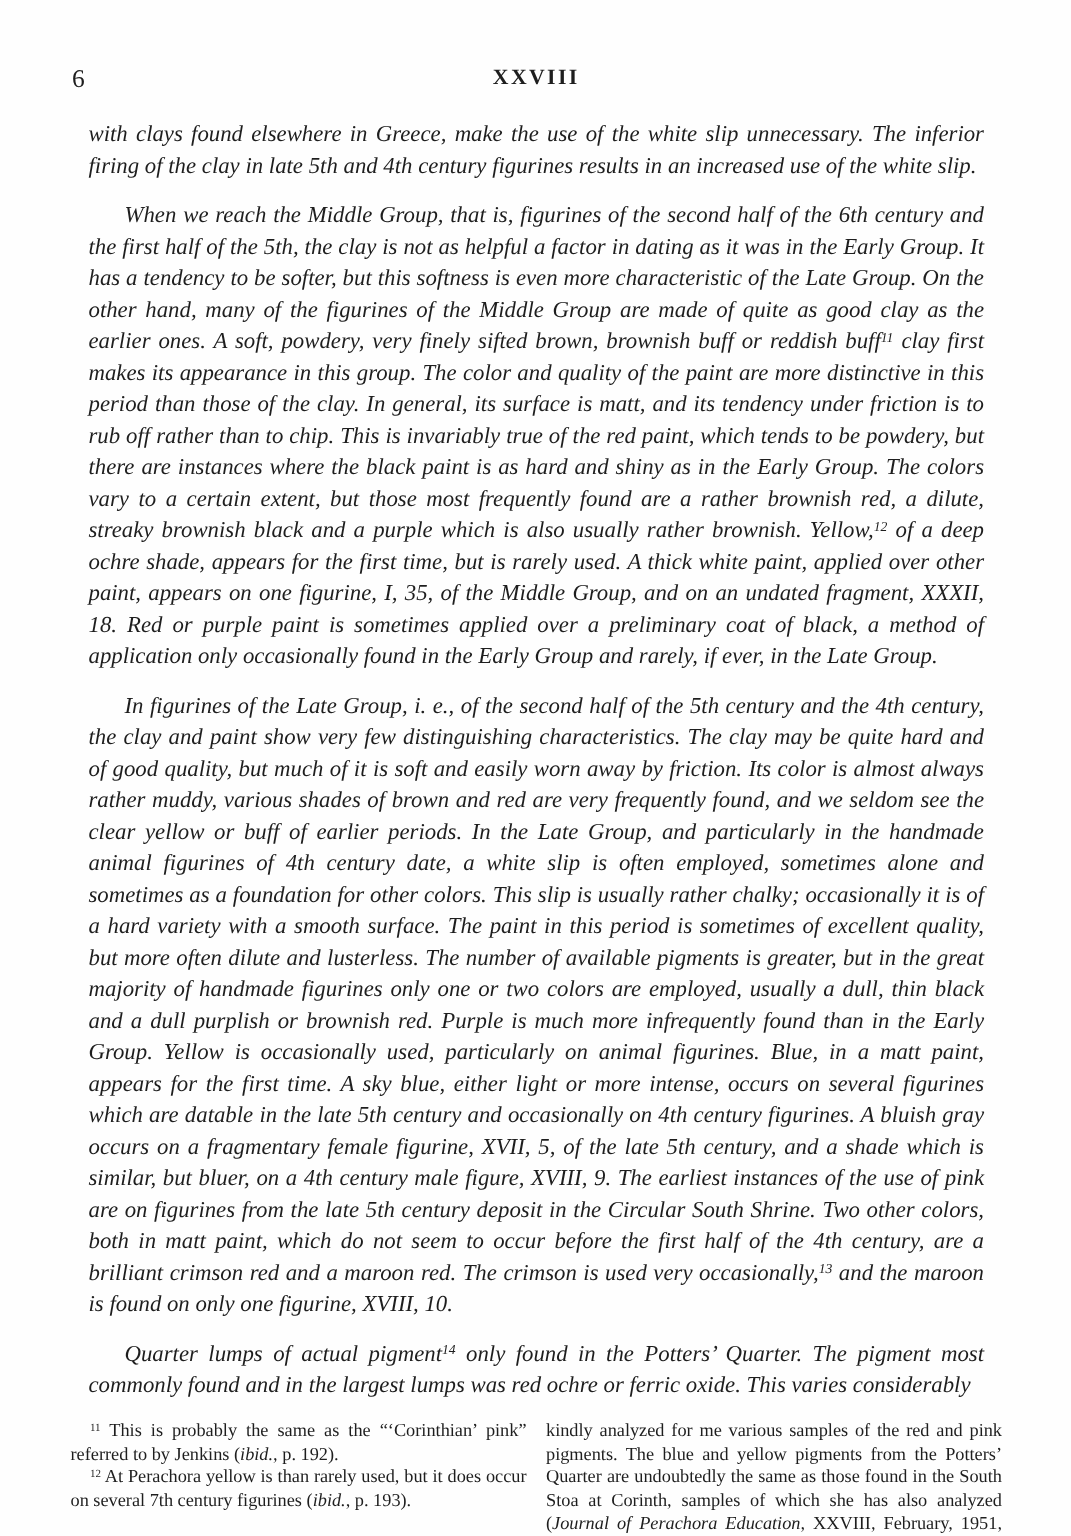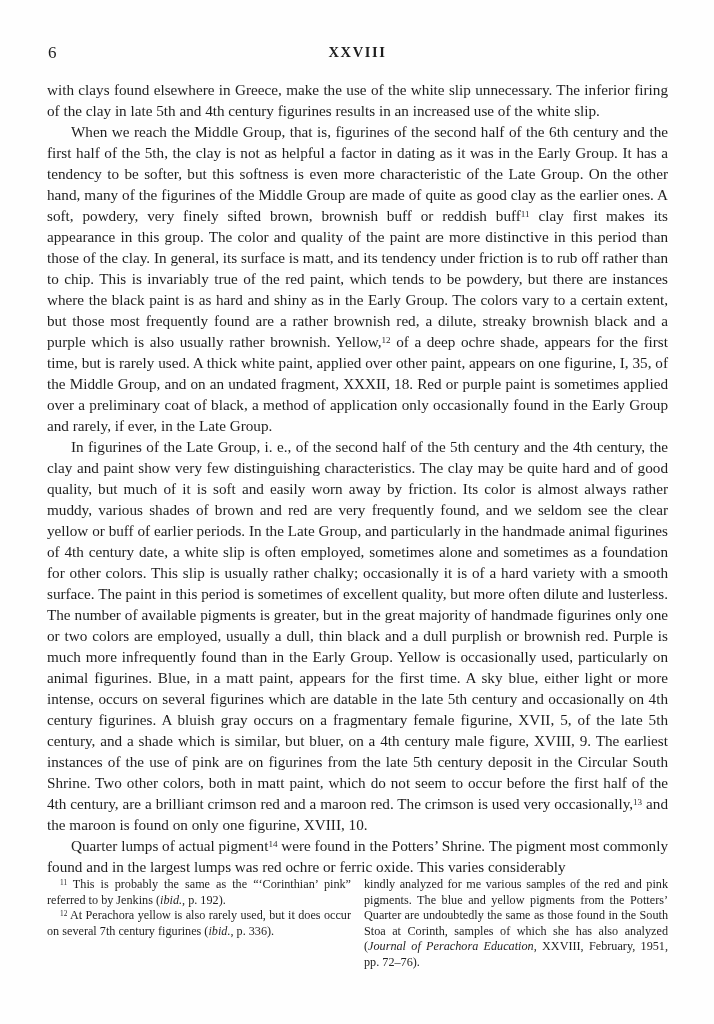--- a/index.html
+++ b/index.html
@@ -30,25 +30,26 @@
   .running-title {
     display: block;
     text-align: center;
     font-size: 14.5px;
     line-height: 17px;
     font-weight: 700;
     letter-spacing: 1.6px;
   }
   .bodytext { }
   .para {
-    margin: 0;
+    margin: 12px;
     text-align: justify;
     font-size: 15.2px;
     line-height: 21px;
     text-indent: 24px;
+    font-style: italic;
   }
   .para.no-indent { text-indent: 0; }
   sup {
     font-size: 60%;
     vertical-align: 0.45em;
     line-height: 0;
     letter-spacing: 0;
   }
   .footnotes {
     display: flex;
@@ -72,26 +73,26 @@
 
   <header class="pagehead">
     <span class="pagenum">6</span>
     <span class="running-title">XXVIII</span>
   </header>
 
   <main class="bodytext">
     <p class="para no-indent"><span>with clays found elsewhere in Greece, make the use of the white slip unnecessary. The inferior firing of the clay in late 5th and 4th century figurines results in an increased use of the white slip.</span></p>
     <p class="para"><span>When we reach the Middle Group, that is, figurines of the second half of the 6th century and the first half of the 5th, the clay is not as helpful a factor in dating as it was in the Early Group. It has a tendency to be softer, but this softness is even more characteristic of the Late Group. On the other hand, many of the figurines of the Middle Group are made of quite as good clay as the earlier ones. A soft, powdery, very finely sifted brown, brownish buff or reddish buff</span><sup>11</sup><span> clay first makes its appearance in this group. The color and quality of the paint are more distinctive in this period than those of the clay. In general, its surface is matt, and its tendency under friction is to rub off rather than to chip. This is invariably true of the red paint, which tends to be powdery, but there are instances where the black paint is as hard and shiny as in the Early Group. The colors vary to a certain extent, but those most frequently found are a rather brownish red, a dilute, streaky brownish black and a purple which is also usually rather brownish. Yellow,</span><sup>12</sup><span> of a deep ochre shade, appears for the first time, but is rarely used. A thick white paint, applied over other paint, appears on one figurine, I, 35, of the Middle Group, and on an undated fragment, XXXII, 18. Red or purple paint is sometimes applied over a preliminary coat of black, a method of application only occasionally found in the Early Group and rarely, if ever, in the Late Group.</span></p>
     <p class="para"><span>In figurines of the Late Group, i. e., of the second half of the 5th century and the 4th century, the clay and paint show very few distinguishing characteristics. The clay may be quite hard and of good quality, but much of it is soft and easily worn away by friction. Its color is almost always rather muddy, various shades of brown and red are very frequently found, and we seldom see the clear yellow or buff of earlier periods. In the Late Group, and particularly in the handmade animal figurines of 4th century date, a white slip is often employed, sometimes alone and sometimes as a foundation for other colors. This slip is usually rather chalky; occasionally it is of a hard variety with a smooth surface. The paint in this period is sometimes of excellent quality, but more often dilute and lusterless. The number of available pigments is greater, but in the great majority of handmade figurines only one or two colors are employed, usually a dull, thin black and a dull purplish or brownish red. Purple is much more infrequently found than in the Early Group. Yellow is occasionally used, particularly on animal figurines. Blue, in a matt paint, appears for the first time. A sky blue, either light or more intense, occurs on several figurines which are datable in the late 5th century and occasionally on 4th century figurines. A bluish gray occurs on a fragmentary female figurine, XVII, 5, of the late 5th century, and a shade which is similar, but bluer, on a 4th century male figure, XVIII, 9. The earliest instances of the use of pink are on figurines from the late 5th century deposit in the Circular South Shrine. Two other colors, both in matt paint, which do not seem to occur before the first half of the 4th century, are a brilliant crimson red and a maroon red. The crimson is used very occasionally,</span><sup>13</sup><span> and the maroon is found on only one figurine, XVIII, 10.</span></p>
-    <p class="para"><span>Quarter lumps of actual pigment</span><sup>14</sup><span> were found in the Potters’ Shrine. The pigment most commonly found and in the largest lumps was red ochre or ferric oxide. This varies considerably</span></p>
+    <p class="para"><span>Quarter lumps of actual pigment</span><sup>14</sup><span> only found in the Potters’ Quarter. The pigment most commonly found and in the largest lumps was red ochre or ferric oxide. This varies considerably</span></p>
   </main>
 
   <footer class="footnotes">
     <div class="fncol">
       <p class="fn"><sup>11</sup><span> This is probably the same as the “‘Corinthian’ pink” referred to by Jenkins (</span><span class="it">ibid.</span><span>, p. 192).</span></p>
-      <p class="fn"><sup>12</sup><span> At Perachora yellow is also rarely used, but it does occur on several 7th century figurines (</span><span class="it">ibid.</span><span>, p. 336).</span></p>
+      <p class="fn"><sup>12</sup><span> At Perachora yellow is than rarely used, but it does occur on several 7th century figurines (</span><span class="it">ibid.</span><span>, p. 193).</span></p>
     </div>
     <div class="fncol">
       <p class="fn cont"><span>kindly analyzed for me various samples of the red and pink pigments. The blue and yellow pigments from the Potters’ Quarter are undoubtedly the same as those found in the South Stoa at Corinth, samples of which she has also analyzed (</span><span class="it">Journal of Perachora Education</span><span>, XXVIII, February, 1951, pp. 72–76).</span></p>
     </div>
   </footer>
 
 </div>
 
 </body></html>

